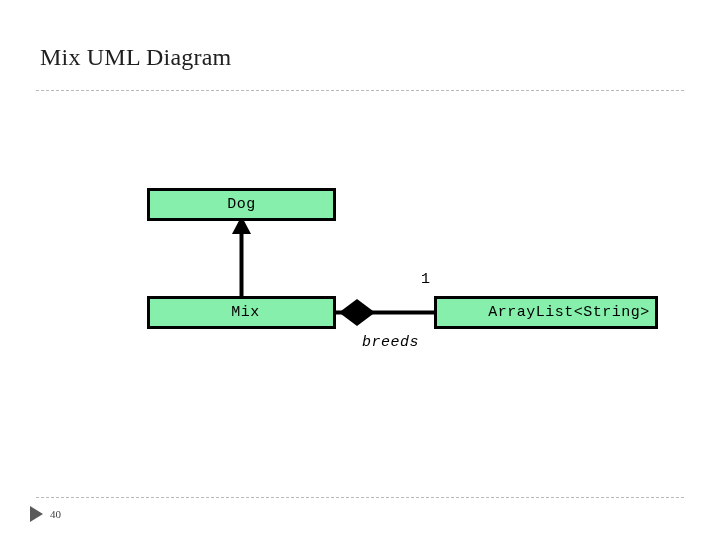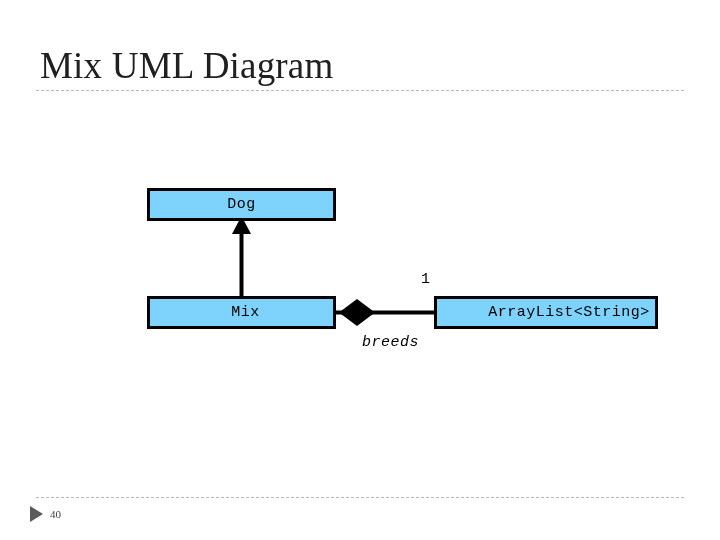--- a/index.html
+++ b/index.html
@@ -14,21 +14,21 @@
     overflow: hidden;
     position: relative;
   }
 
   
   #slide-title {
     position: absolute;
     left: 40px;
     top: 44px;
     font-family: "Liberation Serif", serif;
-    font-size: 37px;
+    font-size: 24px;
     font-weight: normal;
     color: #202020;
     letter-spacing: 0.2px;
     white-space: nowrap;
   }
   #title-rule {
     position: absolute;
     left: 36px;
     top: 90px;
     width: 648px;
@@ -69,21 +69,21 @@
     position: absolute;
     left: 0;
     top: 0;
     width: 720px;
     height: 540px;
   }
   .uml-box {
     position: absolute;
     box-sizing: border-box;
     border: 3px solid #000000;
-    background: #7dd3fc;
+    background: #86efac;
     font-family: "Liberation Mono", monospace;
     font-size: 15px;
     color: #000000;
     display: flex;
     align-items: center;
     justify-content: center;
     white-space: nowrap;
     letter-spacing: 0.5px;
   }
   #box-dog {

